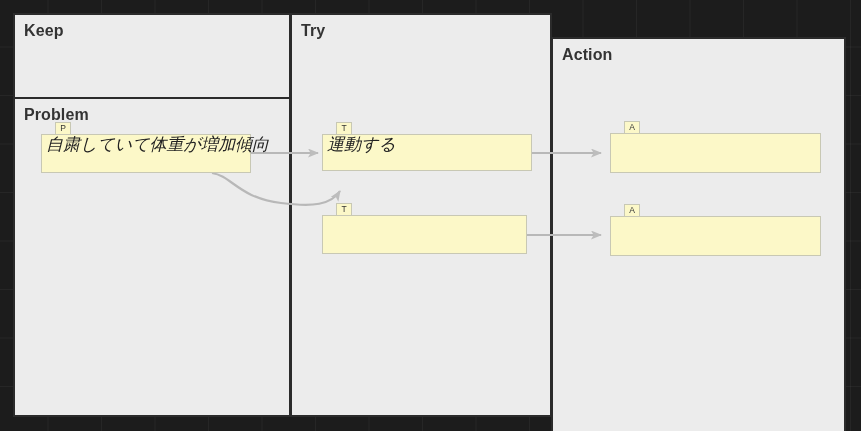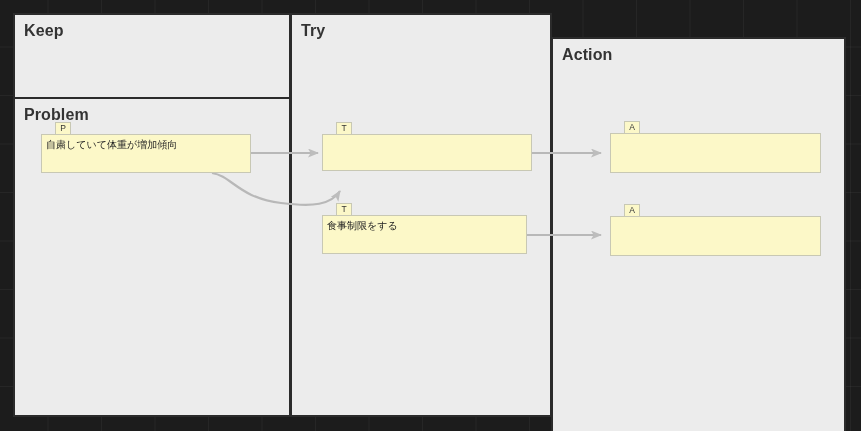--- a/index.html
+++ b/index.html
@@ -69,24 +69,25 @@
     overflow: visible;
   }
 
   .card {
     position: absolute;
     background: #fcf8c8;
     border: 1px solid #c8c8b4;
     padding: 3px 4px 0 4px;
   }
   .card-text {
-    font-size: 10px;
+    font-size: 17px;
     color: #222222;
     line-height: 14px;
     white-space: nowrap;
+    font-style: italic;
   }
   .badge {
     position: absolute;
     top: -13px;
     left: 13px;
     width: 16px;
     height: 13px;
     background: #fcf8c8;
     border: 1px solid #c8c8b4;
     font-size: 8.5px;
@@ -136,25 +137,25 @@
       <path d="M513,222 L588,222" stroke="#b8b8b8" stroke-width="2.2" fill="none" marker-end="url(#arrowhead)"></path>
     </svg>
 
     <div class="card" style="left:28px; top:121px; width:210px; height:39px;">
       <div class="badge">P</div>
       <div class="card-text">自粛していて体重が増加傾向</div>
     </div>
 
     <div class="card" style="left:309px; top:121px; width:210px; height:37px;">
       <div class="badge">T</div>
+      <div class="card-text">運動する</div>
     </div>
 
     <div class="card" style="left:309px; top:202px; width:205px; height:39px;">
       <div class="badge">T</div>
-      <div class="card-text">食事制限をする</div>
     </div>
 
     <div class="card" style="left:597px; top:120px; width:211px; height:40px;">
       <div class="badge">A</div>
     </div>
 
     <div class="card" style="left:597px; top:203px; width:211px; height:40px;">
       <div class="badge">A</div>
     </div>
 

